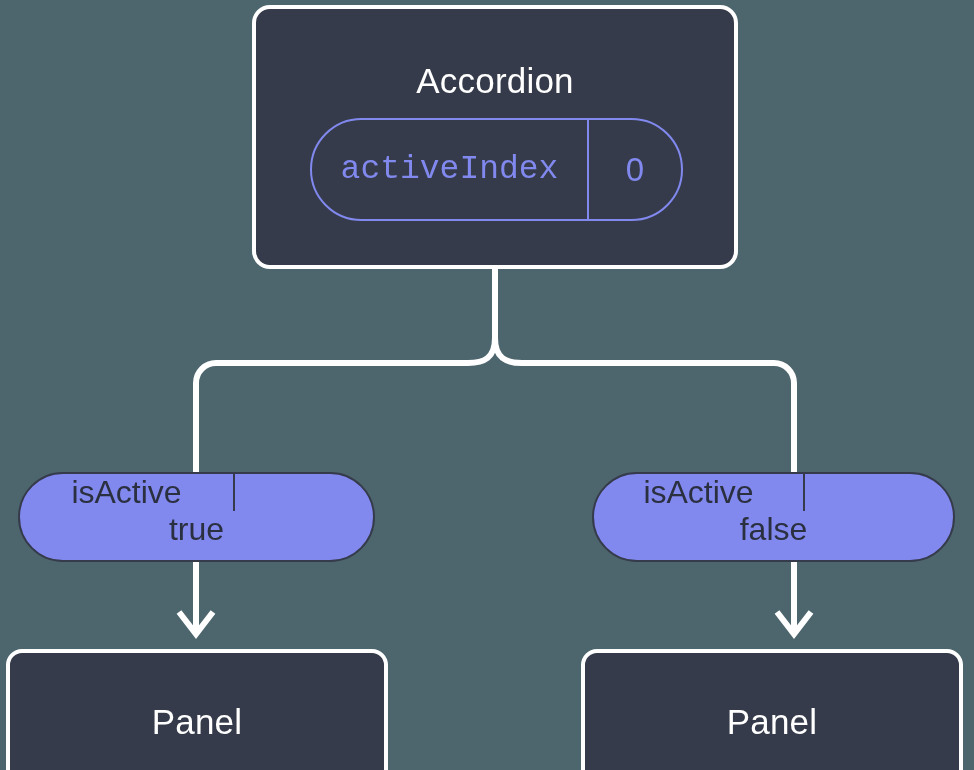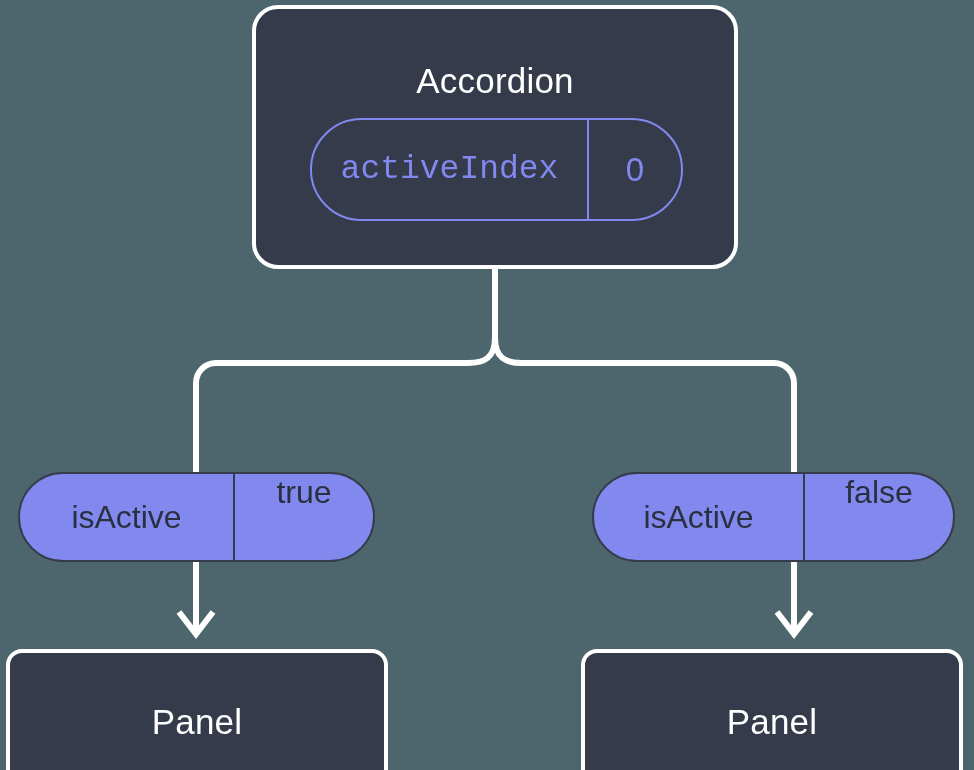--- a/index.html
+++ b/index.html
@@ -25,21 +25,21 @@
     height: 770px;
     z-index: 1;
   }
 
   
   .node-box {
     position: absolute;
     z-index: 2;
     background: #353b4a;
     border: 4px solid #ffffff;
-    border-radius: 26px;
+    border-radius: 18px;
     box-sizing: border-box;
   }
   .node-title {
     position: absolute;
     left: 0;
     width: 100%;
     text-align: center;
     color: #ffffff;
     font-size: 35px;
     font-weight: 400;
@@ -105,20 +105,21 @@
     position: absolute;
     z-index: 3;
     height: 90px;
     background: #8189ef;
     border: 2px solid #353b4a;
     border-radius: 46px;
     box-sizing: border-box;
     display: flex;
     align-items: stretch;
     overflow: hidden;
+    flex-direction: column;
   }
   .prop-pill-filled .pill-key {
     display: flex;
     align-items: center;
     justify-content: center;
     border-right: 2px solid #353b4a;
     box-sizing: border-box;
   }
   .prop-pill-filled .pill-val {
     flex: 1;

